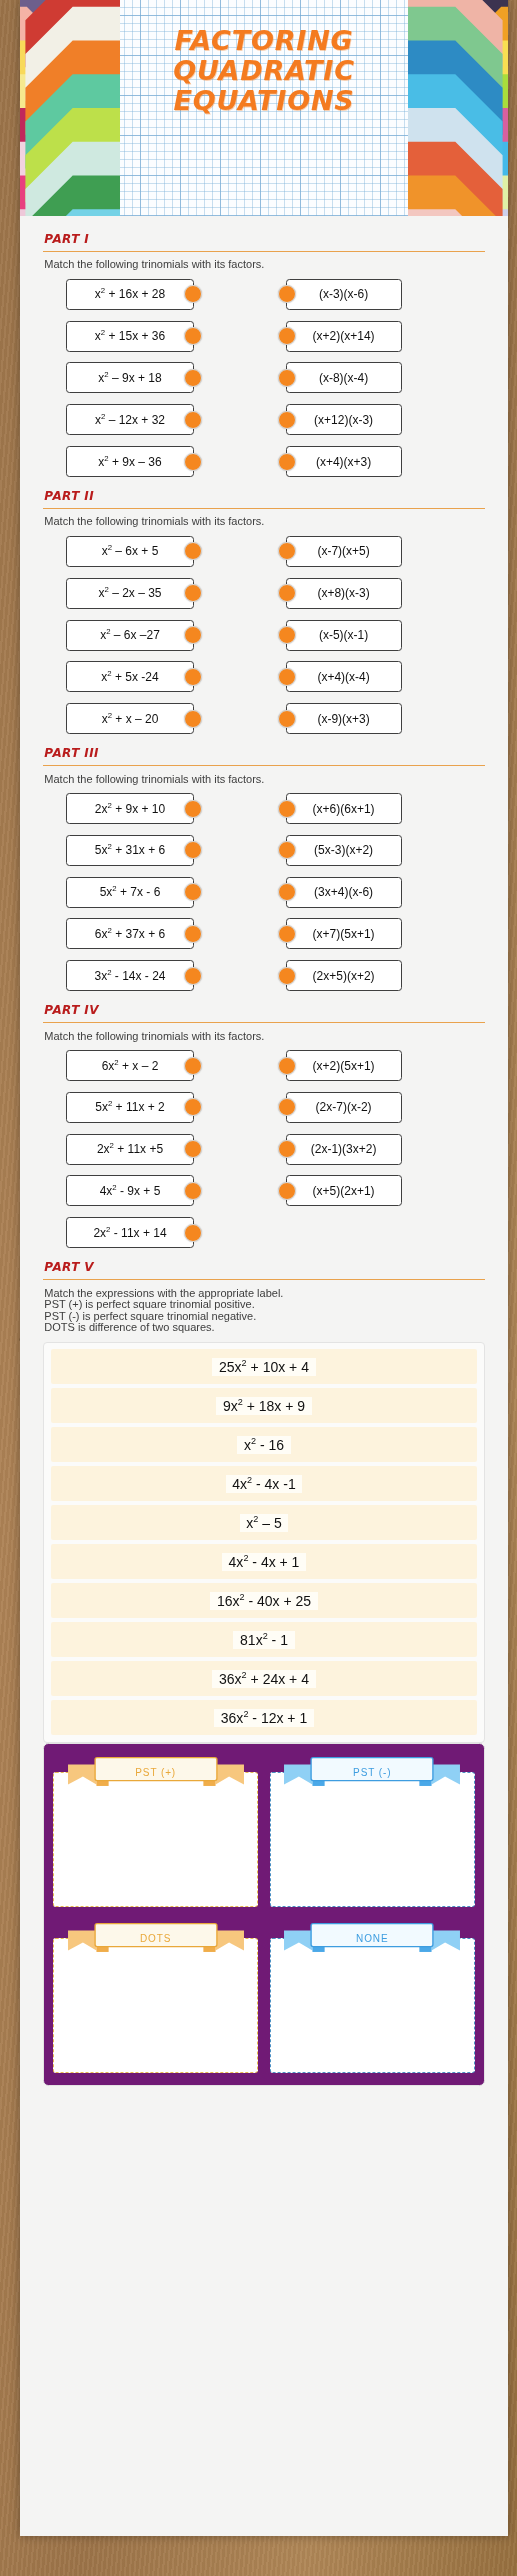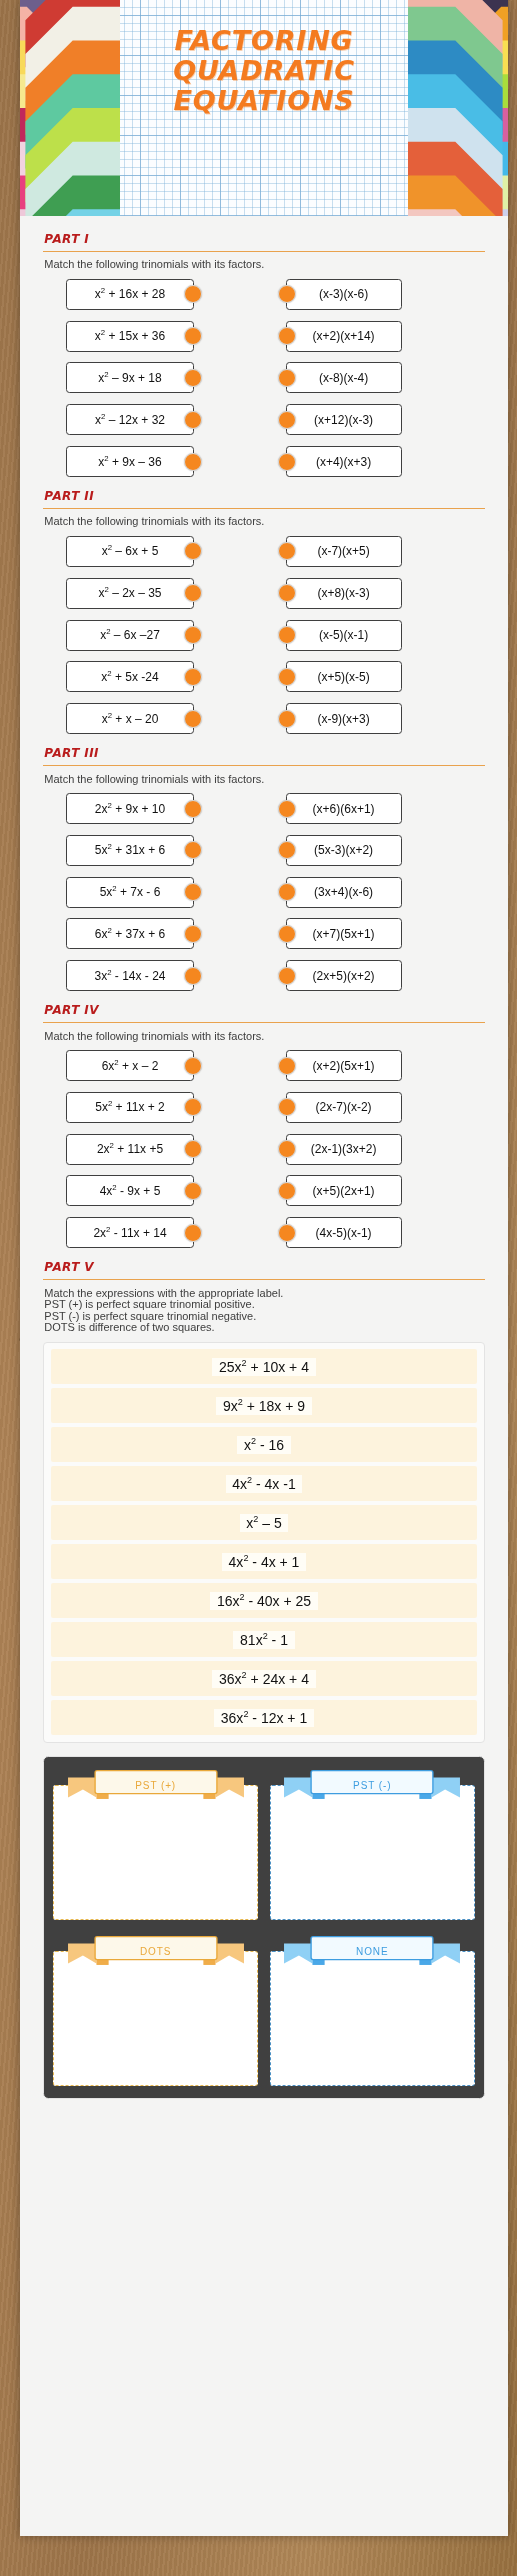--- a/index.html
+++ b/index.html
@@ -182,23 +182,23 @@
     padding: 1.3px 6.7px;
     font-size: 14px;
     color: #111;
     white-space: nowrap;
   }
 
   
   .drop-card {
     border: 0.7px solid #e3e3e3;
     border-radius: 5.4px;
-    background: #404040;
+    background: #701a75;
     padding: 10.8px 9.4px 12px 9.4px;
-    margin-top: 13px;
+    margin-top: 0;
   }
   .drop-grid {
     display: grid;
     grid-template-columns: 1fr 1fr;
     gap: 13.5px 12px;
   }
   .drop-slot { position: relative; padding-top: 17.5px; }
 
   .drop-zone {
     border: 1.3px dashed #e6b74f;
@@ -428,21 +428,21 @@
             <div class="match-row">
               <div class="col-left">
                 <div class="term-box">
                   <span>x<sup>2</sup> + 5x -24</span>
                   <span class="dot right-dot"></span>
                 </div>
               </div>
               <div class="col-right">
                 <div class="term-box narrow">
                   <span class="dot left-dot"></span>
-                  <span>(x+5)(x-5)</span>
+                  <span>(x+4)(x-4)</span>
                 </div>
               </div>
             </div>
             <div class="match-row">
               <div class="col-left">
                 <div class="term-box">
                   <span>x<sup>2</sup> + x – 20</span>
                   <span class="dot right-dot"></span>
                 </div>
               </div>
@@ -591,26 +591,20 @@
                   <span class="dot left-dot"></span>
                   <span>(x+5)(2x+1)</span>
                 </div>
               </div>
             </div>
             <div class="match-row">
               <div class="col-left">
                 <div class="term-box">
                   <span>2x<sup>2</sup> - 11x + 14</span>
                   <span class="dot right-dot"></span>
-                </div>
-              </div>
-              <div class="col-right">
-                <div class="term-box narrow">
-                  <span class="dot left-dot"></span>
-                  <span>(4x-5)(x-1)</span>
                 </div>
               </div>
             </div>
           </div>
         </div>
       </div>
 
     <div class="part">
       <div class="part-head">Part V</div>
       <div class="part-rule"></div>

